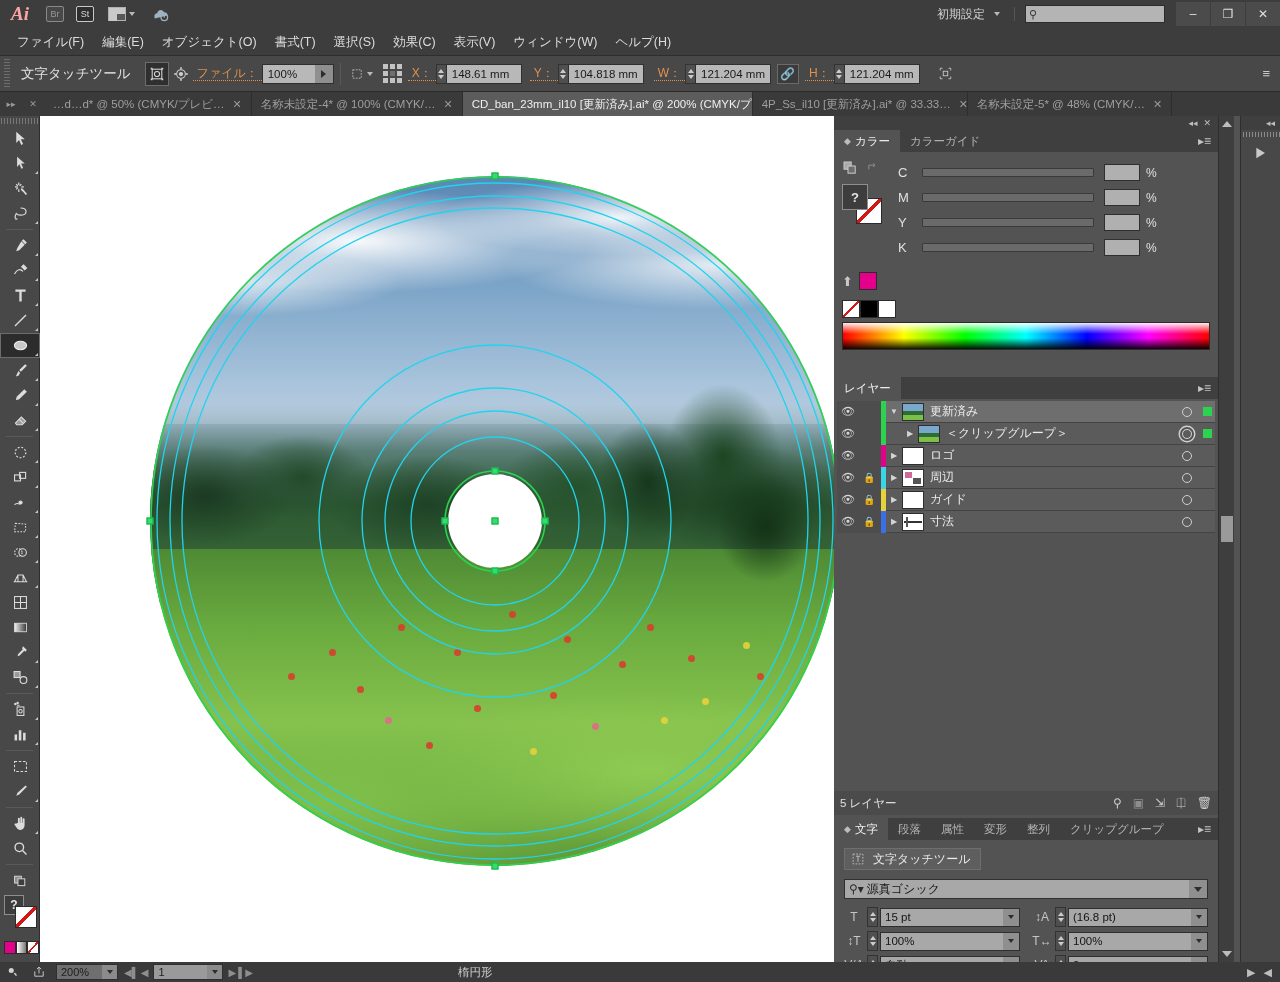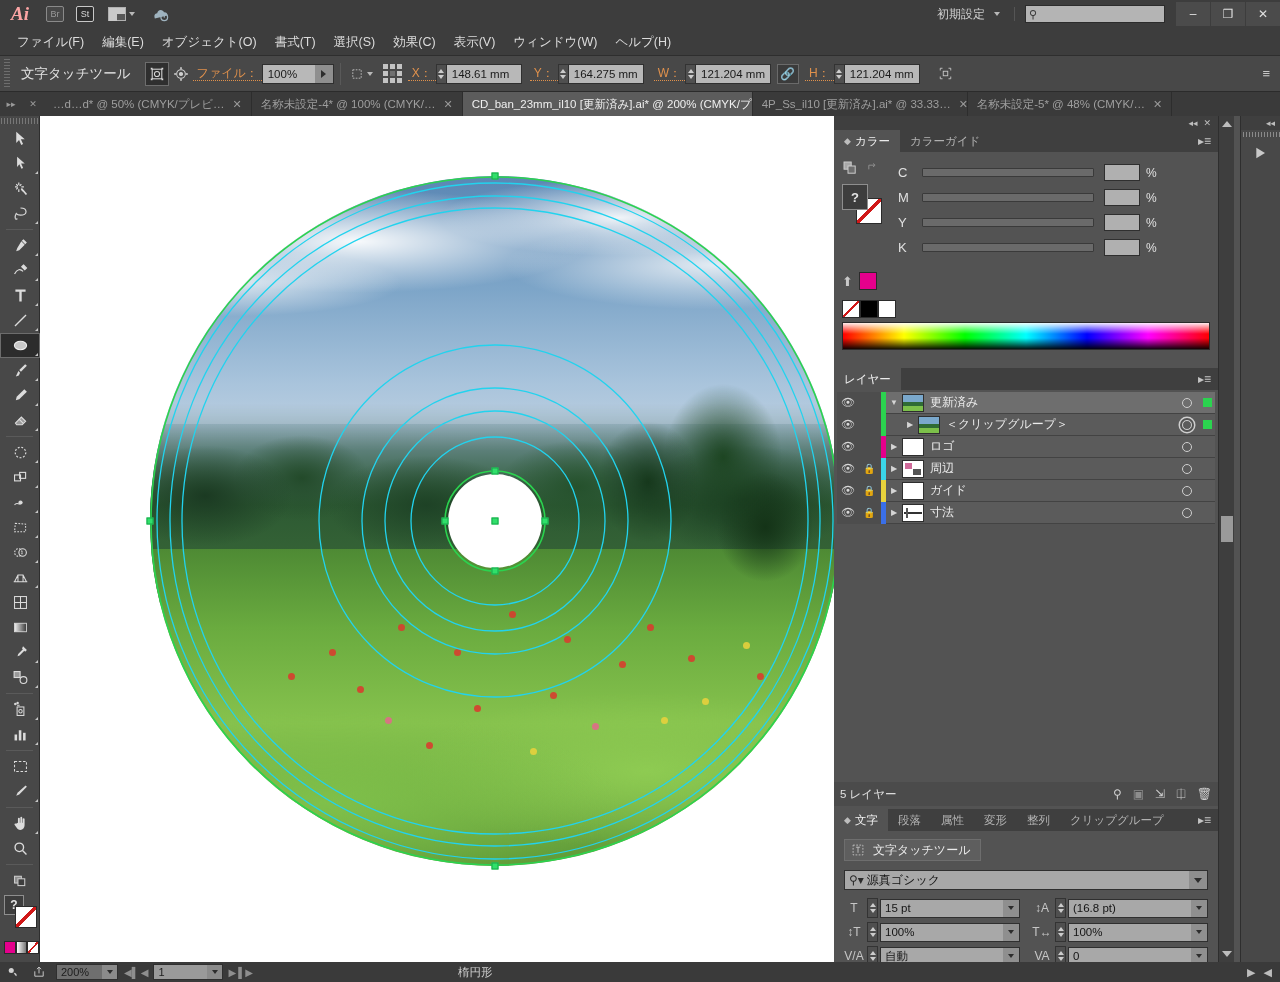--- a/index.html
+++ b/index.html
@@ -275,21 +275,21 @@
   .nonewb .blk { background:#000; }
   .nonewb .wht { background:#fff; }
   .spectrum {
     position:absolute; left:8px; right:8px; bottom:8px; height:28px; border:1px solid #2b2b2b;
     background:
       linear-gradient(to bottom, rgba(255,255,255,.92) 0%, rgba(255,255,255,0) 42%, rgba(0,0,0,0) 58%, rgba(0,0,0,.92) 100%),
       linear-gradient(to right,#ff0000,#ffff00,#00ff00,#00ffff,#0000ff,#ff00ff,#ff0000);
   }
 
   
-  .layerspanel { margin-top:10px; }
+  .layerspanel { margin-top:19px; }
   .layers-list { background:#535353; padding:2px 3px 0 3px; height:392px; }
   .layer-row {
     display:flex; align-items:center; height:22px; background:#5b5b5b;
     border-bottom:1px solid #434343; font-size:12px; color:#ececec;
   }
   .layer-row.sel { background:#6e6e6e; }
   .lr-eye { width:22px; display:flex; align-items:center; justify-content:center; color:#d8d8d8; font-size:11px; background:#4d4d4d; height:22px;}
   .lr-lock { width:22px; display:flex; align-items:center; justify-content:center; color:#d0d0d0; font-size:10px; background:#4d4d4d; height:22px;}
   .lr-color { width:5px; height:22px; }
   .lr-twist { width:16px; display:flex;align-items:center;justify-content:center; color:#d5d5d5; font-size:8px;}
@@ -468,21 +468,21 @@
     <div class="num-field" style="width:76px;">
       <span>148.61 mm</span>
     </div>
 
     <div class="lbl-orange dotted" style="margin-left:8px;">Y：</div>
     <div class="spin">
         <i class="up"></i>
         <i class="dn"></i>
       </div>
     <div class="num-field" style="width:76px;">
-      <span>164.275 mm</span>
+      <span>104.818 mm</span>
     </div>
 
     <div class="lbl-orange dotted" style="margin-left:10px;">W：</div>
     <div class="spin">
         <i class="up"></i>
         <i class="dn"></i>
       </div>
     <div class="num-field" style="width:76px;">
       <span>121.204 mm</span>
     </div>

